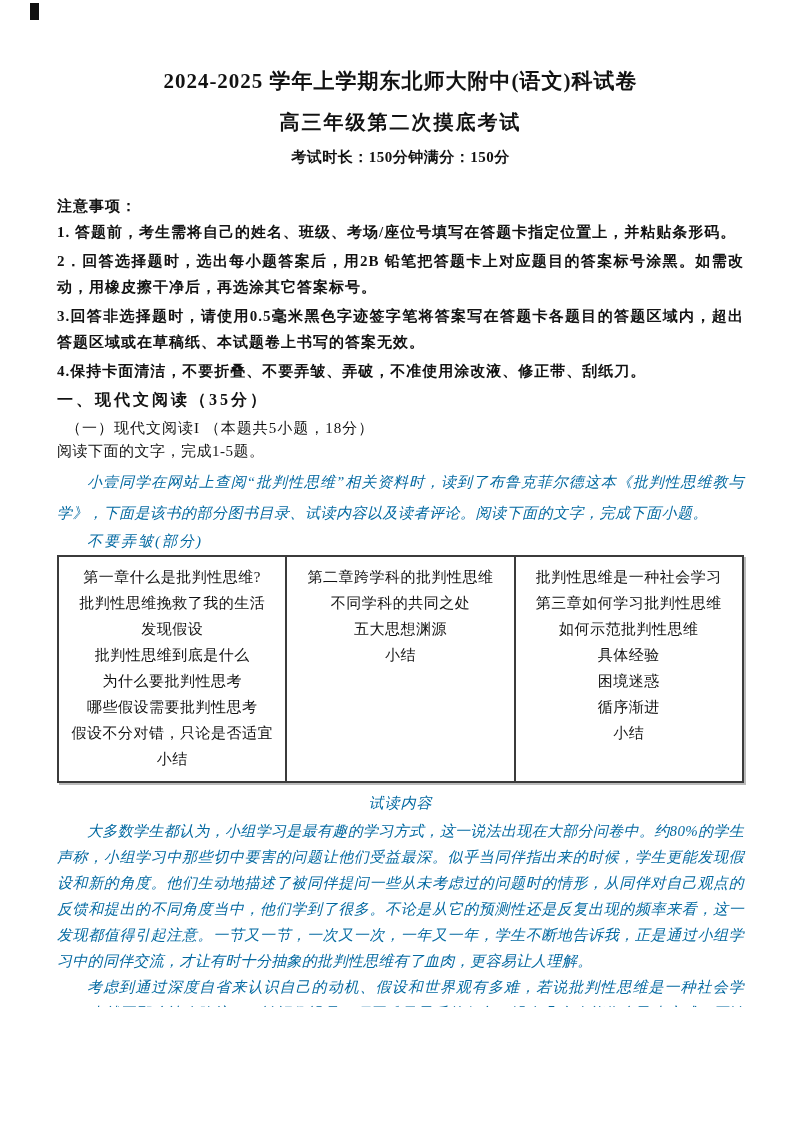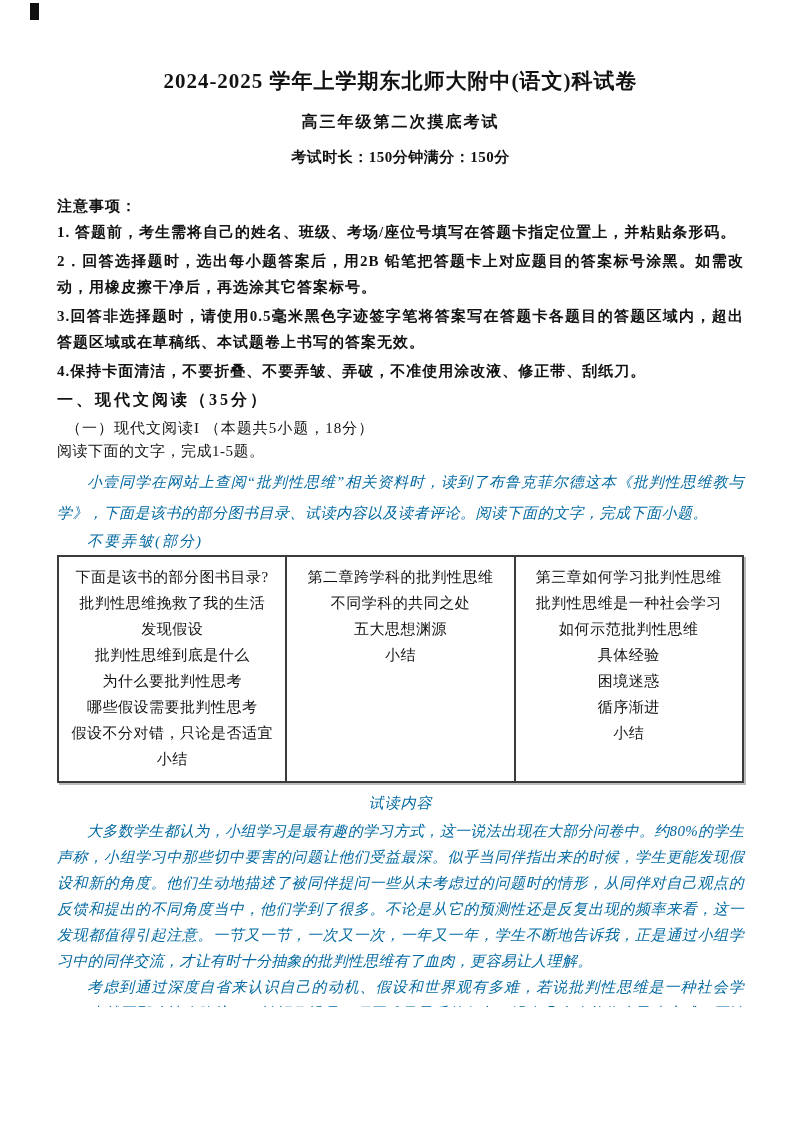--- a/index.html
+++ b/index.html
@@ -16,21 +16,21 @@
   .corner-mark{
     position:absolute;left:30px;top:3px;width:9px;height:17px;
     background:#101010;
   }
   .title-1{
     margin:0;text-align:center;
     font-size:21px;font-weight:bold;line-height:30px;letter-spacing:1px;
   }
   .title-2{
     margin:12px 0 0 0;text-align:center;
-    font-size:16px;font-weight:bold;line-height:28px;letter-spacing:2px;
+    font-size:20px;font-weight:bold;line-height:28px;letter-spacing:2px;
   }
   .exam-info{
     margin-top:10px;text-align:center;
     font-size:15px;font-weight:bold;line-height:22px;letter-spacing:0.5px;
   }
   .notice{margin-top:26px;}
   .notice-heading{
     font-size:15px;font-weight:bold;line-height:25px;letter-spacing:1px;
   }
   .notice-item{
@@ -108,38 +108,38 @@
   <div class="section-heading">一、现代文阅读（35分）</div>
   <div class="subsection-heading">（一）现代文阅读I （本题共5小题，18分）</div>
   <div class="instruction">阅读下面的文字，完成1-5题。</div>
 
   <p class="intro-para kaiti">小壹同学在网站上查阅“批判性思维”相关资料时，读到了布鲁克菲尔德这本《批判性思维教与学》，下面是该书的部分图书目录、试读内容以及读者评论。阅读下面的文字，完成下面小题。</p>
 
   <div class="catalog-label kaiti">不要弄皱(部分)</div>
 
   <div class="catalog-table">
     <div class="catalog-col">
-      <div class="catalog-line">下面是该书的部分图书目录?</div>
+      <div class="catalog-line">第一章什么是批判性思维?</div>
       <div class="catalog-line">批判性思维挽救了我的生活</div>
       <div class="catalog-line">发现假设</div>
       <div class="catalog-line">批判性思维到底是什么</div>
       <div class="catalog-line">为什么要批判性思考</div>
       <div class="catalog-line">哪些假设需要批判性思考</div>
       <div class="catalog-line">假设不分对错，只论是否适宜</div>
       <div class="catalog-line">小结</div>
     </div>
     <div class="catalog-col">
       <div class="catalog-line">第二章跨学科的批判性思维</div>
       <div class="catalog-line">不同学科的共同之处</div>
       <div class="catalog-line">五大思想渊源</div>
       <div class="catalog-line">小结</div>
     </div>
     <div class="catalog-col">
+      <div class="catalog-line">批判性思维是一种社会学习</div>
       <div class="catalog-line">第三章如何学习批判性思维</div>
-      <div class="catalog-line">批判性思维是一种社会学习</div>
       <div class="catalog-line">如何示范批判性思维</div>
       <div class="catalog-line">具体经验</div>
       <div class="catalog-line">困境迷惑</div>
       <div class="catalog-line">循序渐进</div>
       <div class="catalog-line">小结</div>
     </div>
   </div>
 
   <div class="reading-heading kaiti">试读内容</div>
   <p class="body-para kaiti first">大多数学生都认为，小组学习是最有趣的学习方式，这一说法出现在大部分问卷中。约80%的学生声称，小组学习中那些切中要害的问题让他们受益最深。似乎当同伴指出来的时候，学生更能发现假设和新的角度。他们生动地描述了被同伴提问一些从未考虑过的问题时的情形，从同伴对自己观点的反馈和提出的不同角度当中，他们学到了很多。不论是从它的预测性还是反复出现的频率来看，这一发现都值得引起注意。一节又一节，一次又一次，一年又一年，学生不断地告诉我，正是通过小组学习中的同伴交流，才让有时十分抽象的批判性思维有了血肉，更容易让人理解。</p>

